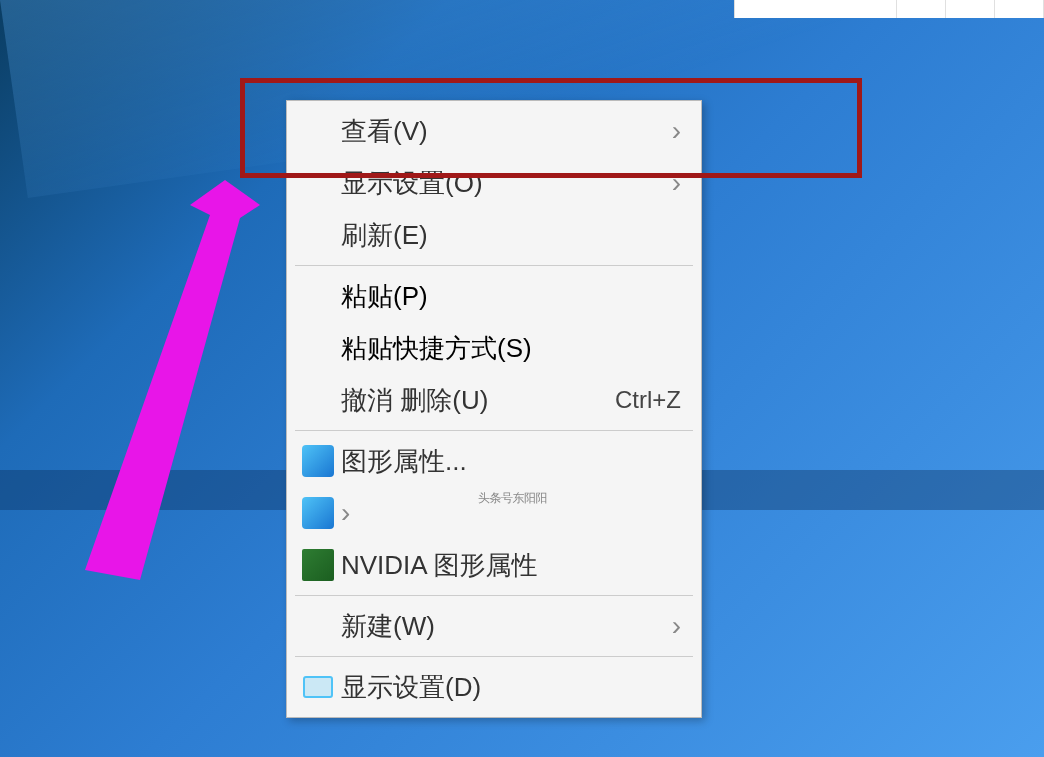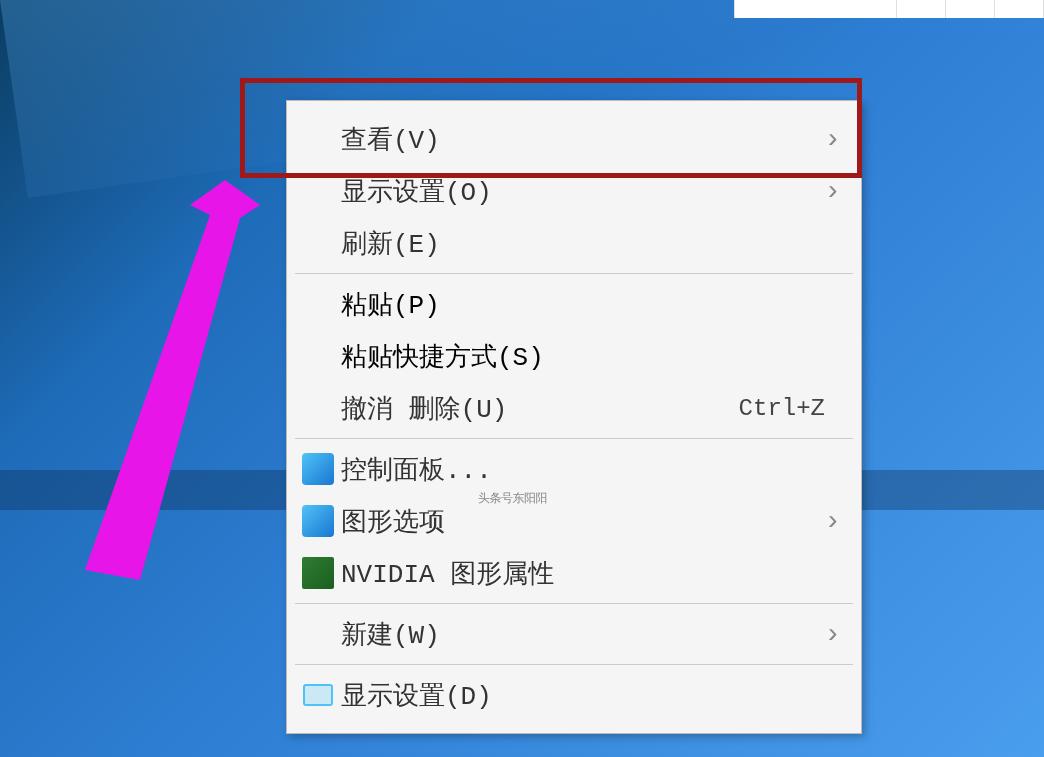--- a/index.html
+++ b/index.html
@@ -57,27 +57,26 @@
       left: 240px;
       width: 622px;
       height: 100px;
       border: 5px solid #a01818;
       z-index: 10;
     }
     .context-menu {
       position: absolute;
       top: 100px;
       left: 286px;
-      width: 576px;
+      width: 416px;
       background: #f5f5f5;
       border: 1px solid #bbb;
       box-shadow: 3px 3px 8px rgba(0,0,0,0.25);
       z-index: 5;
-      padding: 12px 0;
-      font-family: Liberation Mono, monospace;
+      padding: 4px 0;
     }
     .menu-item {
       display: flex;
       align-items: center;
       height: 52px;
       padding: 0 20px 0 8px;
       color: #333;
       font-size: 26px;
       cursor: pointer;
       position: relative;
@@ -112,21 +111,21 @@
       border: 2px solid #4fc3f7;
       border-radius: 3px;
       background: rgba(79,195,247,0.25);
     }
     .menu-label {
       flex: 1;
     }
     .menu-shortcut {
       color: #444;
       font-size: 24px;
-      margin-right: 16px;
+      margin-right: 0;
     }
     .menu-chevron {
       color: #888;
       font-size: 28px;
       font-weight: 300;
     }
     .separator {
       height: 1px;
       background: #ccc;
       margin: 4px 8px;
@@ -200,27 +199,26 @@
   <div class="menu-item">
     <span class="menu-icon"></span>
     <span class="menu-label">撤消 删除(U)</span>
     <span class="menu-shortcut">Ctrl+Z</span>
   </div>
   <div class="separator"></div>
   <div class="menu-item">
     <span class="menu-icon">
         <span class="intel-blue"></span>
       </span>
-    <span class="menu-label">控制面板...</span>
+    <span class="menu-label">图形属性...</span>
   </div>
   <div class="menu-item">
     <span class="menu-icon">
         <span class="intel-blue"></span>
       </span>
-    <span class="menu-label">图形选项</span>
     <span class="menu-chevron">›</span>
   </div>
   <div class="menu-item">
     <span class="menu-icon">
         <span class="nvidia-green"></span>
       </span>
     <span class="menu-label">NVIDIA 图形属性</span>
   </div>
   <div class="separator"></div>
   <div class="menu-item">

